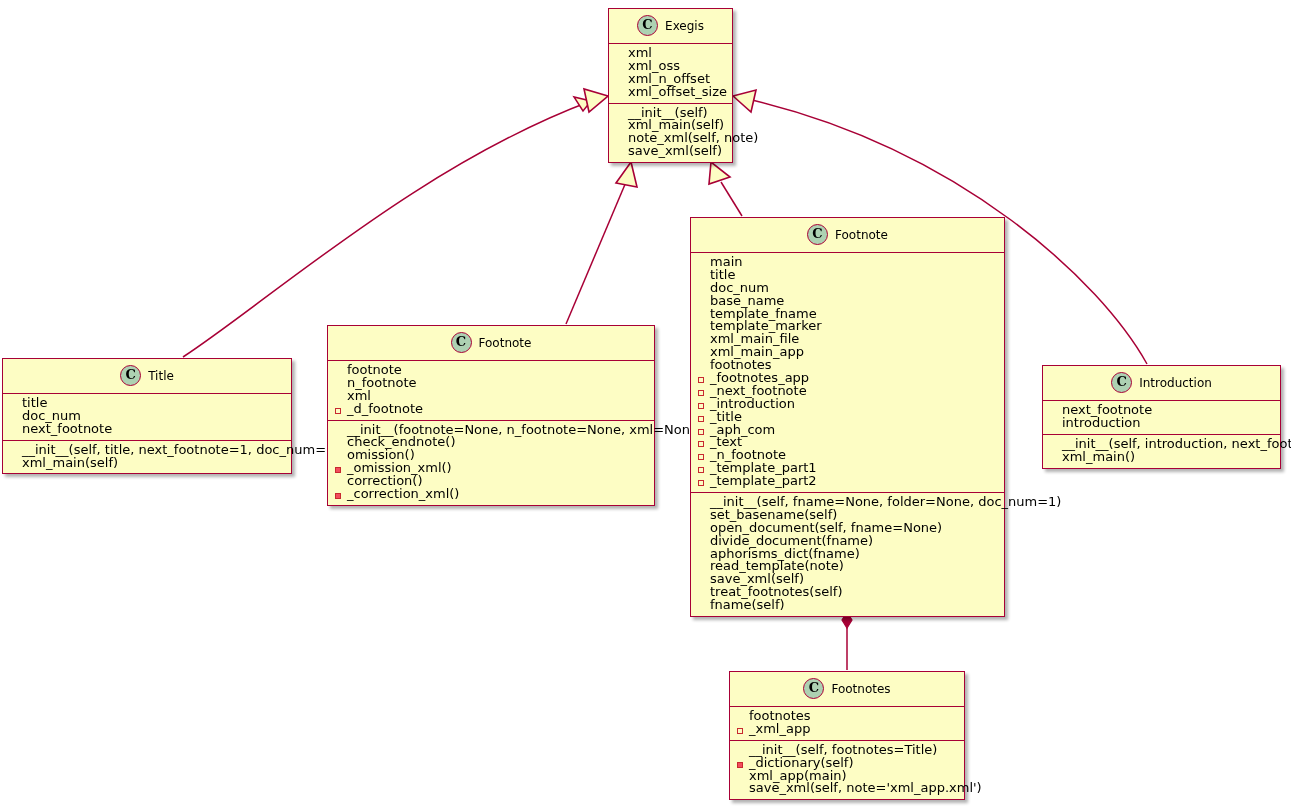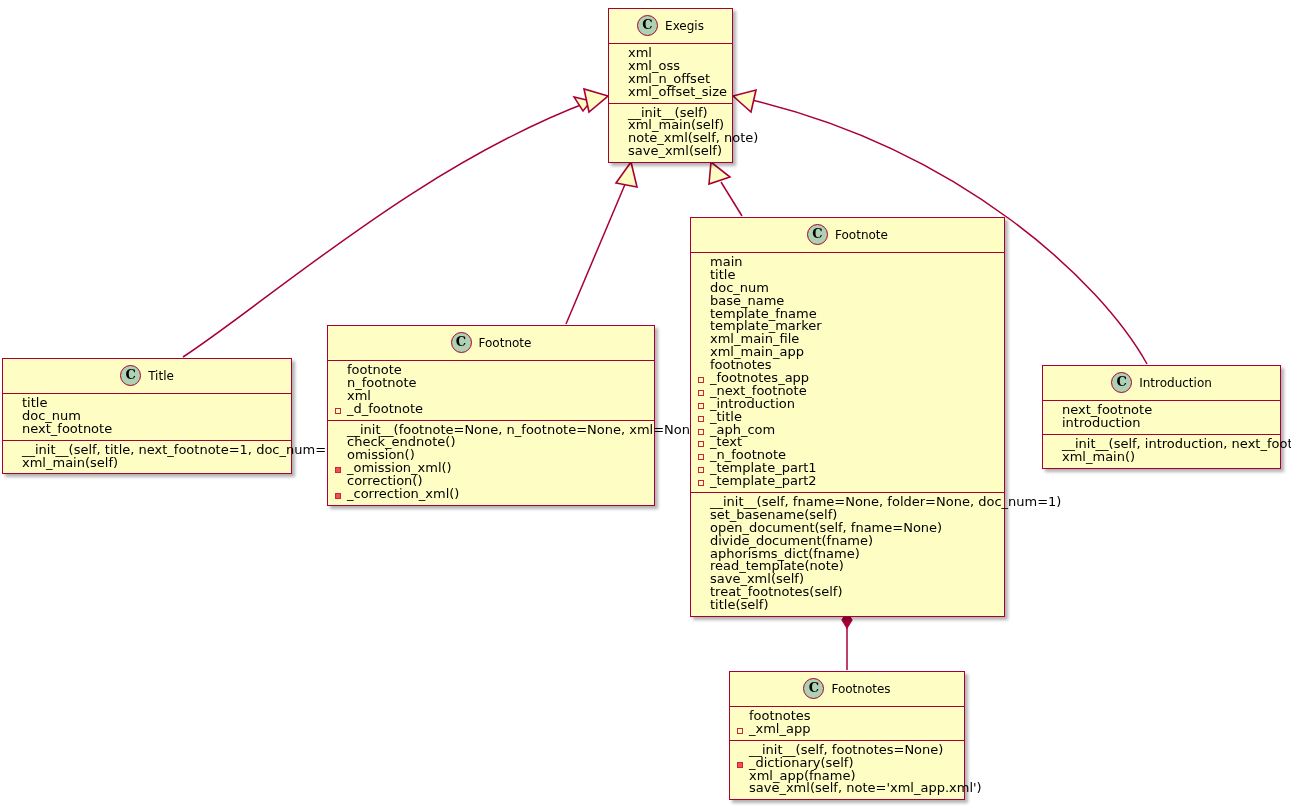--- a/index.html
+++ b/index.html
@@ -477,21 +477,21 @@
         <div class="member vis-none">
           <span class="vis">
             <i></i>
           </span>
           <span class="txt">treat_footnotes(self)</span>
         </div>
         <div class="member vis-none">
           <span class="vis">
             <i></i>
           </span>
-          <span class="txt">title(self)</span>
+          <span class="txt">fname(self)</span>
         </div>
       </div>
     </div>
     <div class="uml-class" style="left: 1042px; top: 365px; width: 239px;">
       <div class="cls-header">
         <span class="cls-icon">C</span>
         <span class="cls-name">Introduction</span>
       </div>
       <div class="cls-sep"></div>
       <div class="cls-section">
@@ -543,33 +543,33 @@
           </span>
           <span class="txt">_xml_app</span>
         </div>
       </div>
       <div class="cls-sep"></div>
       <div class="cls-section">
         <div class="member vis-none">
           <span class="vis">
             <i></i>
           </span>
-          <span class="txt">__init__(self, footnotes=None)</span>
+          <span class="txt">__init__(self, footnotes=Title)</span>
         </div>
         <div class="member vis-private-method">
           <span class="vis">
             <i></i>
           </span>
           <span class="txt">_dictionary(self)</span>
         </div>
         <div class="member vis-none">
           <span class="vis">
             <i></i>
           </span>
-          <span class="txt">xml_app(fname)</span>
+          <span class="txt">xml_app(main)</span>
         </div>
         <div class="member vis-none">
           <span class="vis">
             <i></i>
           </span>
           <span class="txt">save_xml(self, note='xml_app.xml')</span>
         </div>
       </div>
     </div>
   </div>

